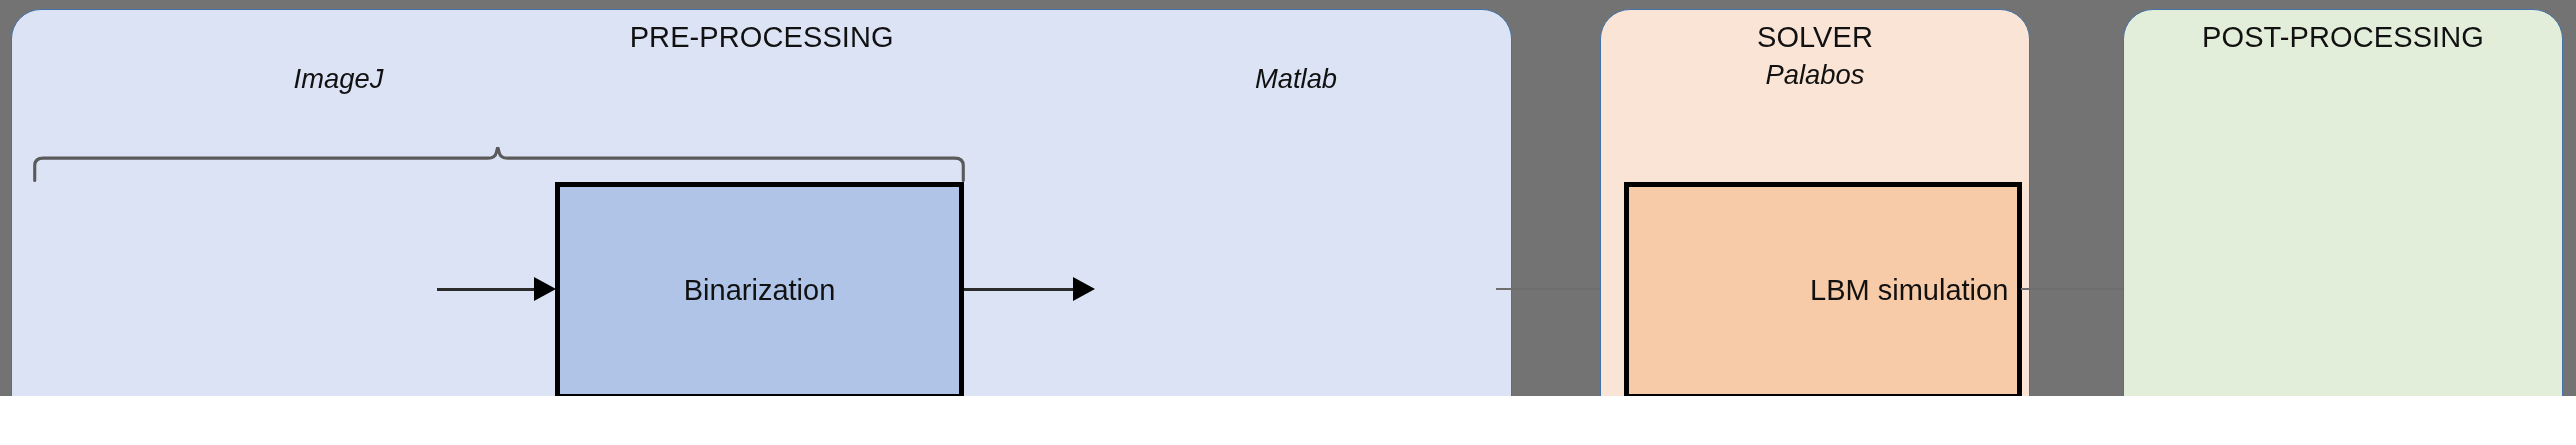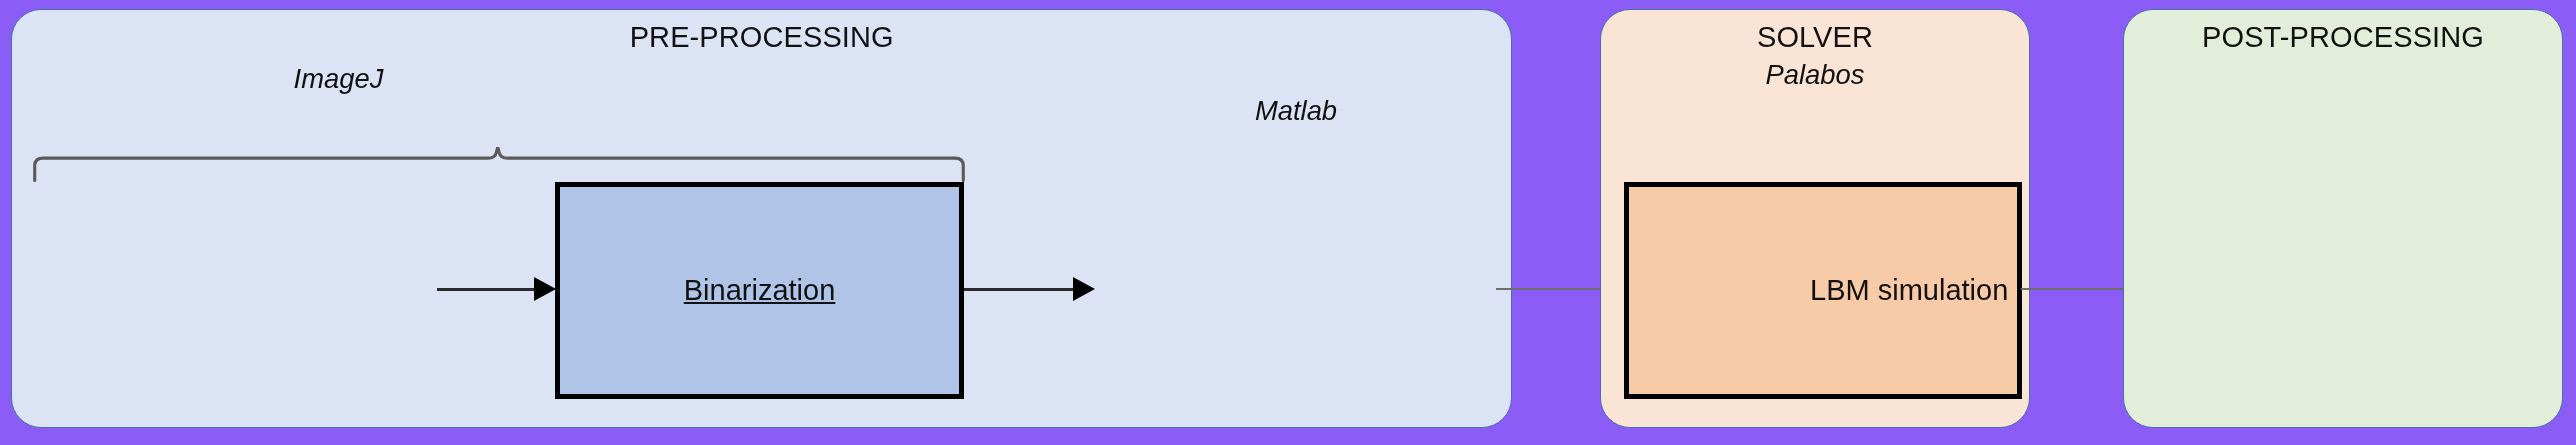--- a/index.html
+++ b/index.html
@@ -6,22 +6,22 @@
     margin: 0;
     padding: 0;
     background: #ffffff;
   }
   body {
     font-family: "Liberation Sans", sans-serif;
   }
   #canvas {
     position: relative;
     width: 2576px;
-    height: 445px;
-    background: #8b5cf6;
+    height: 396px;
+    background: #737373;
     overflow: hidden;
   }
 
   
   .panel {
     position: absolute;
     box-sizing: border-box;
     border: 1.9px solid #4472A8;
     border-radius: 30px;
   }
@@ -128,29 +128,29 @@
   </div>
 
   <div class="tool-label" style="left:8px; top:65px; width:661px;">ImageJ</div>
 
   <div class="brace" style="left:25px; top:147px; width:948px; height:36px;">
     <svg width="948" height="36" viewBox="0 0 1520 58" fill="none">
       <path d="M12 54 L12 30 Q12 18 26 18 L742 18 Q754 18 756 8 L758 0 L760 8 Q762 18 774 18 L1494 18 Q1508 18 1508 30 L1508 54" stroke="#5a5a5a" stroke-width="5" fill="none" stroke-linecap="round" stroke-linejoin="round"></path>
     </svg>
   </div>
 
-  <div class="tool-label" style="left:1095px; top:65px; width:402px;margin-top:32px;">Matlab</div>
+  <div class="tool-label" style="left:1095px; top:65px; width:402px;">Matlab</div>
 
 
   <div class="arrow" style="left:437px; top:289px; width:119px;">
     <div class="shaft" style="width:99px;"></div>
     <div class="head"></div>
   </div>
 
-  <div class="pbox blue" style="left:555px; top:182px; width:409px; height:217px;text-decoration:underline;">
+  <div class="pbox blue" style="left:555px; top:182px; width:409px; height:217px;">
     <span>Binarization</span>
   </div>
 
   <div class="arrow" style="left:964px; top:289px; width:131px;">
     <div class="shaft" style="width:111px;"></div>
     <div class="head"></div>
   </div>
 
 
   <div class="arrow thin" style="left:1496px; top:289px; width:181px;">

